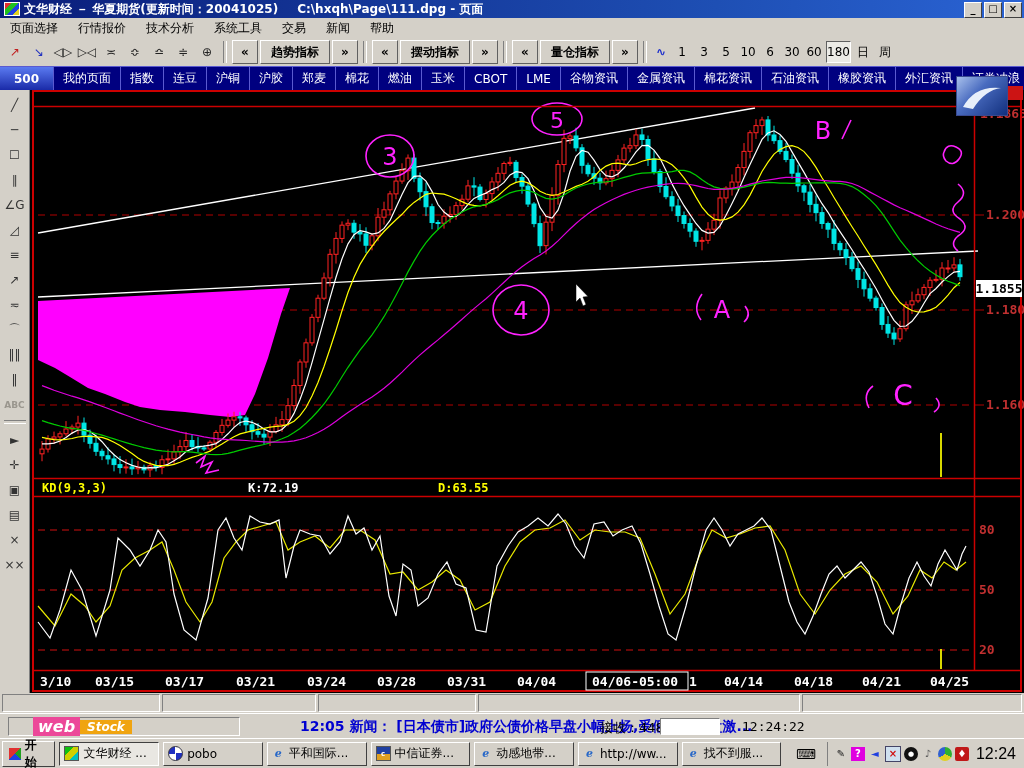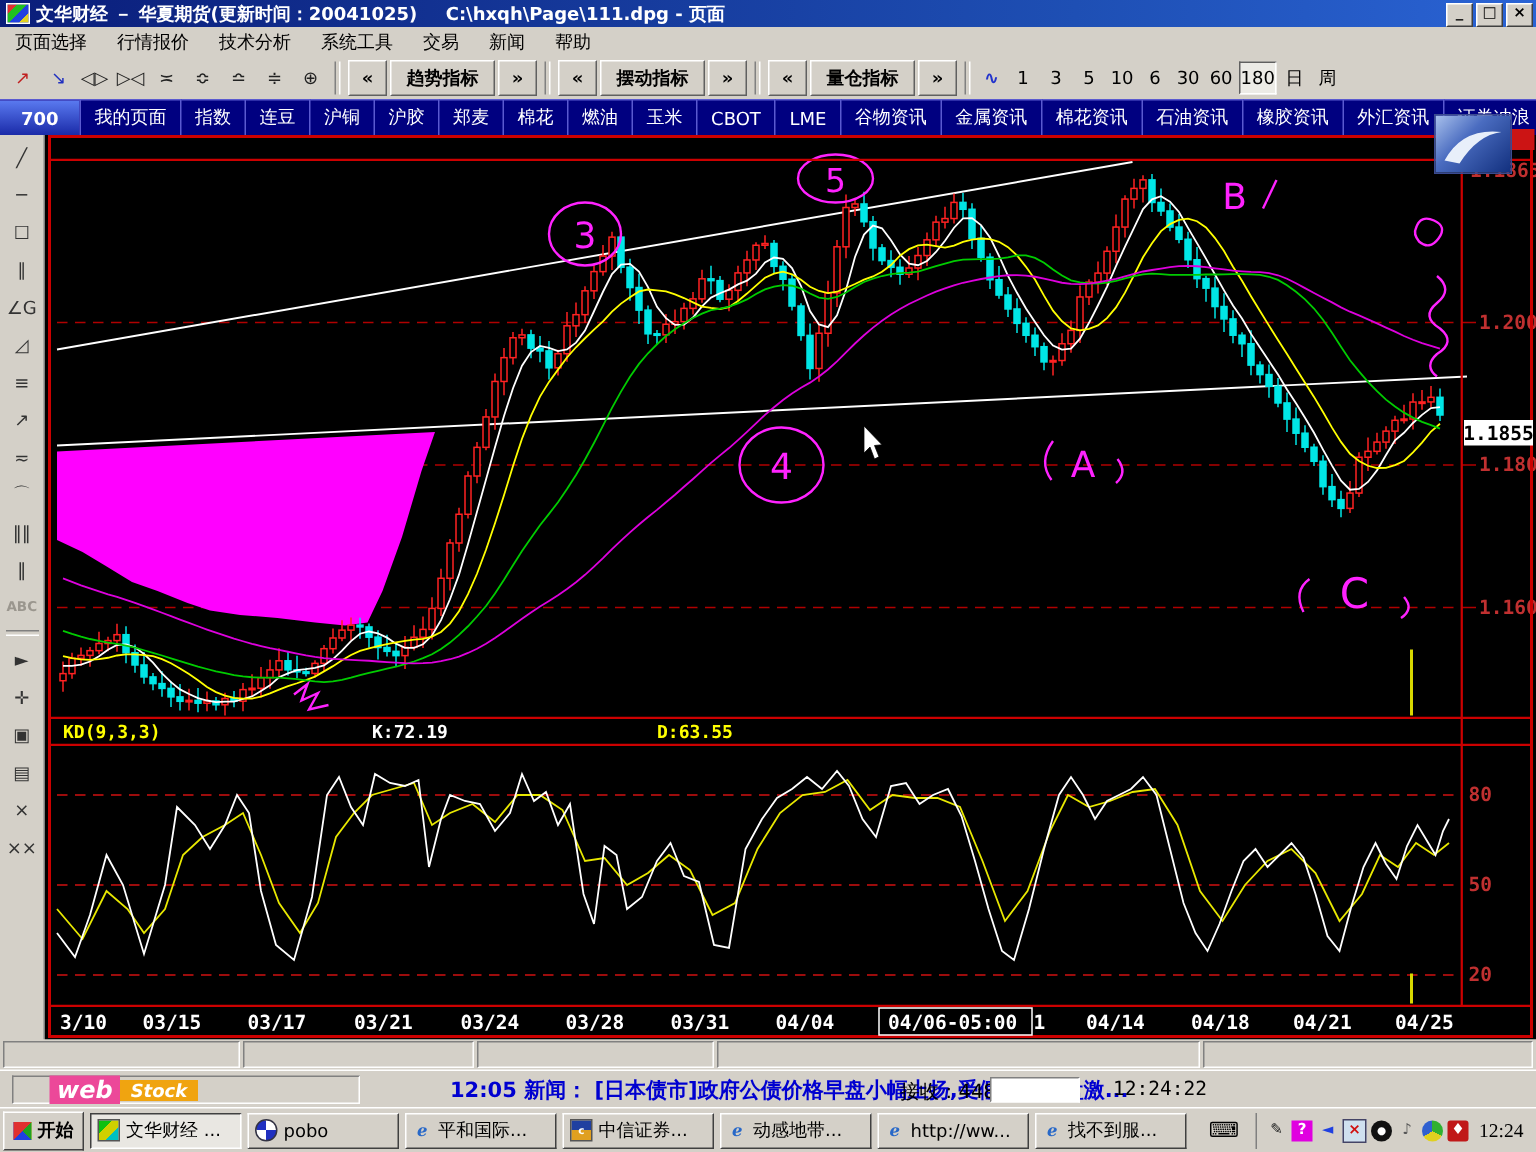--- a/index.html
+++ b/index.html
@@ -90,21 +90,21 @@
   .ticon{width:13px;height:13px;flex:0 0 13px;display:flex;align-items:center;justify-content:center;
     font-size:11px;font-weight:bold;}
   .ticon.wh{background:linear-gradient(135deg,#10c010 33%,#d0d000 33% 66%,#00c0c0 66%);border:1px solid #555;}
   .ticon.pobo{background:conic-gradient(#fff 0 25%,#2030c0 25% 50%,#fff 50% 75%,#2030c0 75%);border-radius:50%;border:1px solid #334;}
   .ticon.ie{color:#2868c8;font-style:italic;font-family:"DejaVu Serif",serif;}
   .ticon.cms{background:linear-gradient(#2040a0 50%,#e0a020 50%);border:1px solid #555;color:#fff;font-size:7px;}
   .trayk{height:22px;width:30px;display:flex;align-items:center;justify-content:center;font-size:14px;margin-left:6px;}
   .tray{height:24px;display:flex;align-items:center;gap:3px;padding:0 6px;margin-left:2px;
     border-left:1px solid #808080;}
   .tico{width:14px;height:14px;display:flex;align-items:center;justify-content:center;font-size:10px;font-weight:bold;}
-  .clock{font-size:13px;margin-left:4px;font-family:Liberation Serif, serif;text-align:right;}
+  .clock{font-size:16px;margin-left:4px;font-family:Liberation Sans, sans-serif;text-align:right;}
 </style>
 </head>
 <body>
 
 <div class="screen">
 
   <div class="titlebar">
     <div class="appicon"></div>
     <span class="t1">文华财经 － 华夏期货(更新时间：20041025)</span>
     <span class="t2">C:\hxqh\Page\111.dpg - 页面</span>
@@ -155,21 +155,21 @@
     <div class="period">10</div>
     <div class="period">6</div>
     <div class="period">30</div>
     <div class="period">60</div>
     <div class="period pressed">180</div>
     <div class="period">日</div>
     <div class="period">周</div>
   </div>
 
   <div class="tabbar">
-    <div class="tab active">700</div>
+    <div class="tab active">500</div>
     <div class="tab">我的页面</div>
     <div class="tab">指数</div>
     <div class="tab">连豆</div>
     <div class="tab">沪铜</div>
     <div class="tab">沪胶</div>
     <div class="tab">郑麦</div>
     <div class="tab">棉花</div>
     <div class="tab">燃油</div>
     <div class="tab">玉米</div>
     <div class="tab">CBOT</div>

